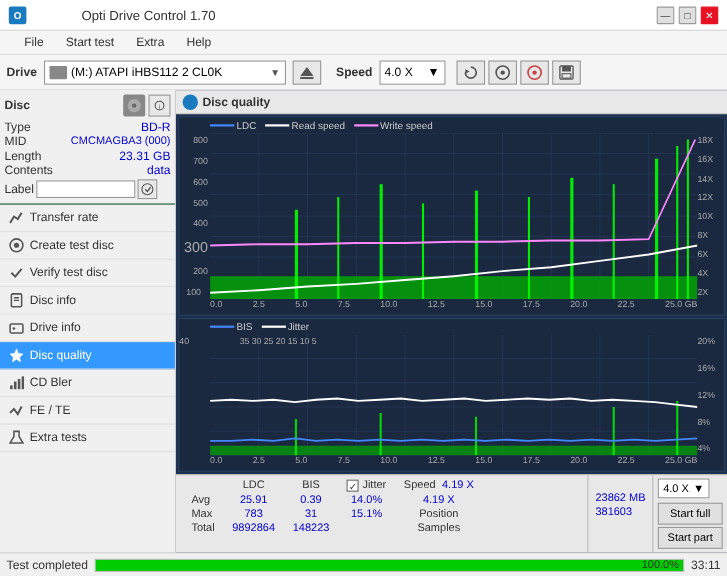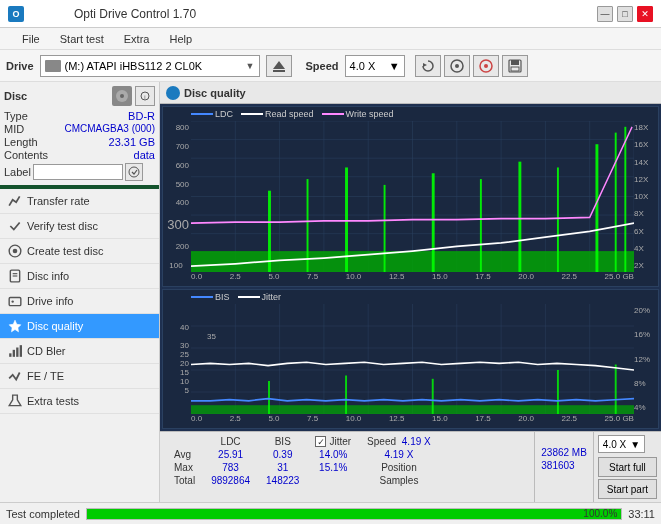--- a/index.html
+++ b/index.html
@@ -32,21 +32,21 @@
     .toolbar-icon-btn { width: 26px; height: 22px; background: #e8e8e8; border: 1px solid #999; display: flex; align-items: center; justify-content: center; cursor: pointer; }
     .save-icon { width: 26px; height: 22px; background: #e8e8e8; border: 1px solid #999; display: flex; align-items: center; justify-content: center; cursor: pointer; }
     
     
     .main-content { display: flex; height: calc(524px - 82px - 22px); }
     
     
     .sidebar { width: 160px; min-width: 160px; background: #f0f0f0; border-right: 1px solid #ccc; display: flex; flex-direction: column; }
     
     
-    .disc-section { padding: 4px; border-bottom: 4px solid #14532d; }
+    .disc-section { padding: 4px; border-bottom: 1px solid #14532d; }
     .disc-header { display: flex; align-items: center; justify-content: space-between; margin-bottom: 4px; }
     .disc-title { font-size: 11px; font-weight: bold; color: #333; }
     .disc-info-row { display: flex; justify-content: space-between; margin-bottom: 1px; }
     .disc-info-label { font-size: 11px; color: #333; }
     .disc-info-value { font-size: 11px; color: #0000cc; }
     .disc-info-value.data { color: #0000cc; }
     .label-row { display: flex; align-items: center; gap: 2px; margin-top: 2px; }
     .label-text { font-size: 11px; color: #333; }
     .label-input { border: 1px solid #999; height: 16px; width: 90px; font-size: 10px; }
     .label-btn { width: 18px; height: 18px; background: #e8e8e8; border: 1px solid #999; display: flex; align-items: center; justify-content: center; cursor: pointer; font-size: 10px; }
@@ -232,33 +232,33 @@
         <div class="nav-icon">
             <svg width="12" height="12" viewBox="0 0 12 12">
               <path d="M1 10 L4 5 L7 7 L10 2" fill="none" stroke="#555" stroke-width="1.5"></path>
             </svg>
           </div>
         <span>Transfer rate</span>
       </div>
       <div class="nav-item">
         <div class="nav-icon">
             <svg width="12" height="12" viewBox="0 0 12 12">
-              <path d="M2 6 L5 9 L10 3" fill="none" stroke="#555" stroke-width="1.5"></path>
-            </svg>
-          </div>
-        <span>Verify test disc</span>
-      </div>
-      <div class="nav-item">
-        <div class="nav-icon">
-            <svg width="12" height="12" viewBox="0 0 12 12">
               <circle cx="6" cy="6" r="5" fill="none" stroke="#555" stroke-width="1.2"></circle>
               <circle cx="6" cy="6" r="2" fill="#555"></circle>
             </svg>
           </div>
         <span>Create test disc</span>
+      </div>
+      <div class="nav-item">
+        <div class="nav-icon">
+            <svg width="12" height="12" viewBox="0 0 12 12">
+              <path d="M2 6 L5 9 L10 3" fill="none" stroke="#555" stroke-width="1.5"></path>
+            </svg>
+          </div>
+        <span>Verify test disc</span>
       </div>
       <div class="nav-item">
         <div class="nav-icon">
             <svg width="12" height="12" viewBox="0 0 12 12">
               <rect x="2" y="1" width="8" height="10" rx="1" fill="none" stroke="#555" stroke-width="1.2"></rect>
               <line x1="4" y1="4" x2="8" y2="4" stroke="#555" stroke-width="1"></line>
               <line x1="4" y1="6" x2="8" y2="6" stroke="#555" stroke-width="1"></line>
             </svg>
           </div>
         <span>Disc info</span>
@@ -423,21 +423,21 @@
           <div style="display:flex;align-items:center;gap:2px;">
             <div style="width:22px;height:2px;background:#4488ff;"></div>
             <span style="color:#ccc;font-size:9px;">BIS</span>
           </div>
           <div style="display:flex;align-items:center;gap:2px;">
             <div style="width:22px;height:2px;background:white;"></div>
             <span style="color:#ccc;font-size:9px;">Jitter</span>
           </div>
         </div>
 
-        <div style="position:absolute;left:0;top:14px;bottom:14px;width:28px;display:flex;flex-direction:column;justify-content:center;padding:2px 0;">
+        <div style="position:absolute;left:0;top:14px;bottom:14px;width:28px;display:flex;flex-direction:row;justify-content:flex-start;padding:2px 0;">
           <span style="font-size:8px;color:#aaa;text-align:right;padding-right:2px;">40</span>
           <span style="font-size:8px;color:#aaa;text-align:right;padding-right:2px;margin-left:44px;">35</span>
           <span style="font-size:8px;color:#aaa;text-align:right;padding-right:2px;">30</span>
           <span style="font-size:8px;color:#aaa;text-align:right;padding-right:2px;">25</span>
           <span style="font-size:8px;color:#aaa;text-align:right;padding-right:2px;">20</span>
           <span style="font-size:8px;color:#aaa;text-align:right;padding-right:2px;">15</span>
           <span style="font-size:8px;color:#aaa;text-align:right;padding-right:2px;">10</span>
           <span style="font-size:8px;color:#aaa;text-align:right;padding-right:2px;">5</span>
         </div>
 

